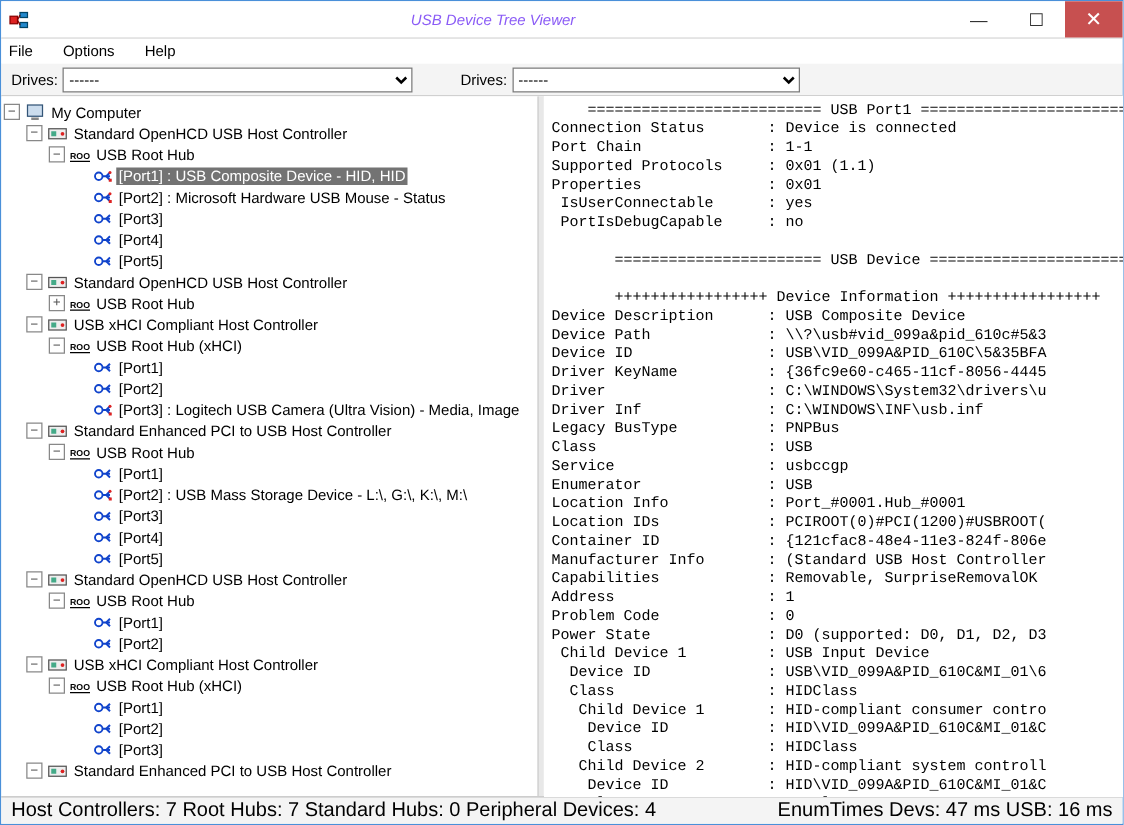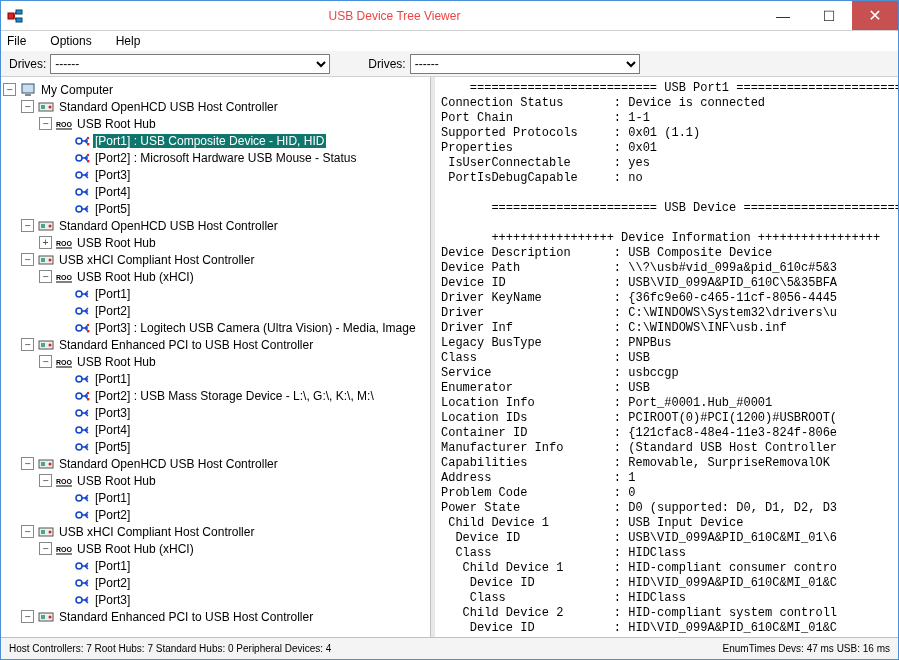--- a/index.html
+++ b/index.html
@@ -1,47 +1,47 @@
 <!DOCTYPE html>
 <html><head>
 <meta charset="utf-8">
 <style>
 * { box-sizing: border-box; margin: 0; padding: 0; }
 body { font-family: "Segoe UI", Tahoma, sans-serif; font-size: 12px; background: #fff; user-select: none; }
 .window { width: 899px; height: 660px; border: 1px solid #4a90d9; display: flex; flex-direction: column; background: #fff; position: relative; }
 .titlebar { height: 30px; background: #fff; display: flex; align-items: center; padding: 0 0 0 6px; border-bottom: 1px solid #d0d0d0; }
 .titlebar-icon { width: 16px; height: 16px; margin-right: 6px; }
-.titlebar-title { flex: 1; text-align: center; font-size: 12px; color: #ef4444; }
+.titlebar-title { flex: 1; text-align: center; font-size: 12px; color: #8b5cf6; font-style: italic; }
 .win-btns { display: flex; height: 100%; }
 .win-btn { width: 46px; height: 100%; display: flex; align-items: center; justify-content: center; font-size: 14px; cursor: pointer; }
 .win-btn.close { background: #c75050; color: #fff; font-size: 16px; }
 .win-btn.min, .win-btn.max { color: #333; }
 .menubar { height: 20px; display: flex; align-items: center; padding: 0 6px; gap: 24px; background: #fff; }
 .menubar span { cursor: pointer; }
 .toolbar { height: 26px; display: flex; align-items: center; padding: 2px 8px; gap: 4px; background: #f4f4f4; border-bottom: 1px solid #d0d0d0; }
 .toolbar label { font-size: 12px; }
 .toolbar select { font-size: 12px; border: 1px solid #7a7a7a; background: #fff; height: 20px; }
 #drives-sel { width: 280px; }
 #others-sel { width: 230px; }
 .content { flex: 1; display: flex; overflow: hidden; }
 .tree-pane { width: 430px; border-right: 1px solid #c0c0c0; overflow: auto; padding: 4px 2px; background: #fff; }
 .splitter { width: 4px; background: #e8e8e8; cursor: col-resize; }
 .detail-pane { flex: 1; overflow: auto; background: #fff; padding: 4px 6px; font-family: "Courier New", monospace; font-size: 12px; white-space: pre; line-height: 1.25; color: #000; }
-.statusbar { height: 22px; border-top: 1px solid #c0c0c0; display: flex; align-items: center; padding: 0 8px; font-size: 10px; background: #f4f4f4; }
+.statusbar { height: 22px; border-top: 1px solid #c0c0c0; display: flex; align-items: center; padding: 0 8px; font-size: 16px; background: #f4f4f4; }
 .status-left { flex: 1; }
 .status-right { }
 
 .tree-root { font-size: 12px; }
 .node { position: relative; }
 .row { display: flex; align-items: center; height: 17px; white-space: nowrap; cursor: pointer; }
 .toggle { width: 13px; height: 13px; border: 1px solid #888; display: inline-flex; align-items: center; justify-content: center; font-size: 10px; line-height: 1; margin-right: 4px; background: #fff; color: #555; font-family: monospace; }
 .toggle.empty { border: none; background: transparent; }
 .ico { width: 16px; height: 16px; display: inline-flex; align-items: center; justify-content: center; margin-right: 3px; flex-shrink: 0; }
 .label { padding: 0 2px; }
-.label.selected { background: #0f766e; color: #fff; }
+.label.selected { background: #737373; color: #fff; }
 .children { padding-left: 18px; }
 
 .svg { width: 16px; height: 16px; }
 </style>
 </head>
 <body>
 
 <div class="window">
   <div class="titlebar">
     <span class="titlebar-icon">

